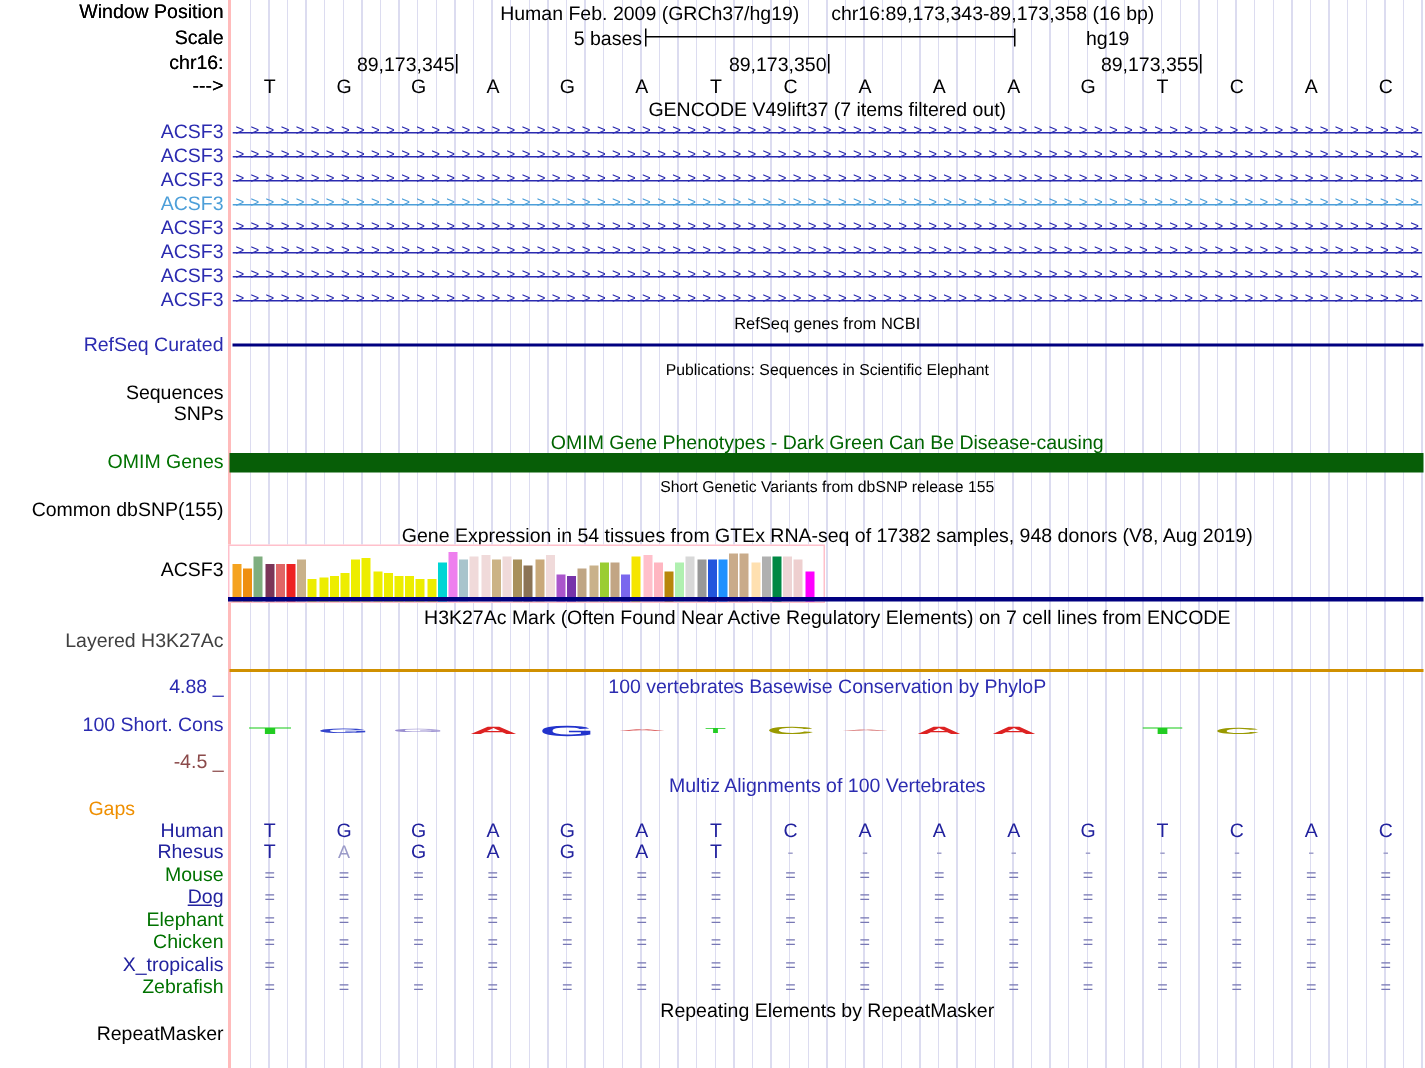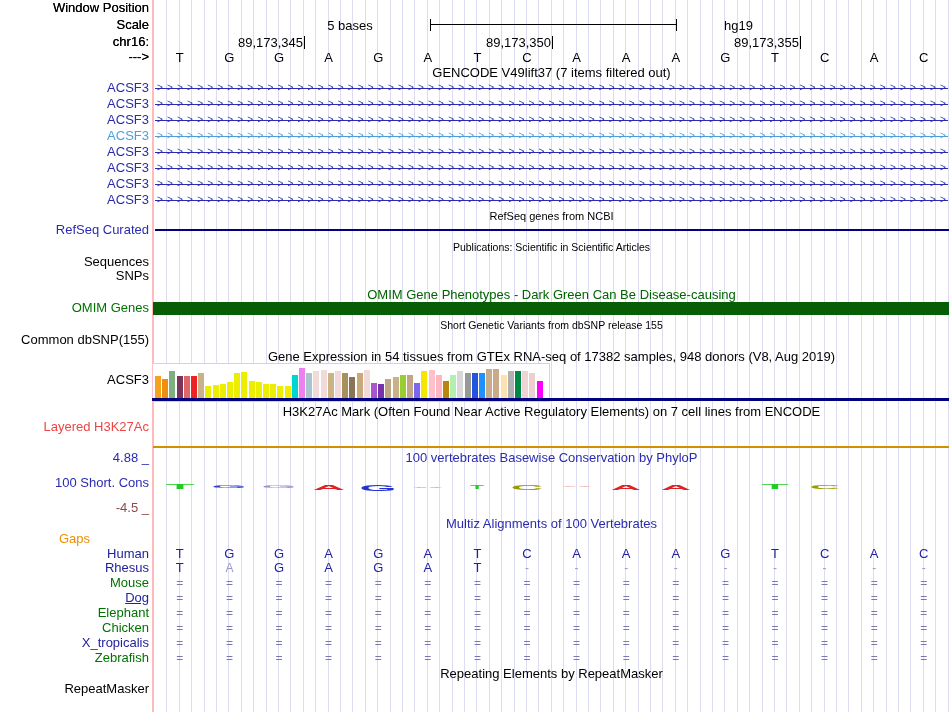--- a/index.html
+++ b/index.html
@@ -29,23 +29,28 @@
 </style>
 </head>
 <body>
 
 <div id="browser">
 
   <div class="grid-bg"></div>
   <div class="pink-guide"></div>
 
   <div class="left-label" style="top:1px;">Window Position</div>
+  <div class="abs" style="top:1px;left:155px;width:793px;text-align:center;white-space:nowrap;">
+    <span>Human Feb. 2009 (GRCh37/hg19)</span>
+    <span style="display:inline-block;width:14px;"></span>
+    <span>chr16:89,173,343-89,173,358 (16 bp)</span>
+  </div>
 
   <div class="left-label" style="top:18px;">Scale</div>
-  <div class="ruler-text" style="top:18px;left:288px;width:124px;text-align:center;">5 bases</div>
+  <div class="ruler-text" style="top:18px;left:304px;width:124px;text-align:right;">5 bases</div>
   <div class="hline" id="ruler-line" style="top: 24px; height: 1px; background: rgb(0, 0, 0); left: 430px; width: 246px;"></div>
   <div class="tick" id="ruler-tick-l" style="top: 19px; height: 12px; left: 430px;"></div>
   <div class="tick" id="ruler-tick-r" style="top: 19px; height: 12px; left: 676px;"></div>
   <div class="ruler-text" style="top:18px;left:683px;padding-left:41px;">hg19</div>
 
   <div class="left-label" style="top:35px;">chr16:</div>
   <div id="coords">
       <div class="coord-num" style="top: 35px; left: 213px; width: 90px;">89,173,345</div>
       <div class="tick" style="top: 36px; left: 304px; height: 13px;"></div>
       <div class="coord-num" style="top: 35px; left: 461px; width: 90px;">89,173,350</div>
@@ -70,42 +75,42 @@
       <div class="base-letter" style="top: 50px; left: 705.4px;">G</div>
       <div class="base-letter" style="top: 50px; left: 755px;">T</div>
       <div class="base-letter" style="top: 50px; left: 804.6px;">C</div>
       <div class="base-letter" style="top: 50px; left: 854.2px;">A</div>
       <div class="base-letter" style="top: 50px; left: 903.8px;">C</div>
     </div>
 
   <div id="titles">
       <div class="center-title" style="top: 66px; color: rgb(0, 0, 0); font-size: 13px;">GENCODE V49lift37 (7 items filtered out)</div>
       <div class="center-title" style="top: 209px; color: rgb(0, 0, 0); font-size: 11px;">RefSeq genes from NCBI</div>
-      <div class="center-title" style="top: 240px; color: rgb(0, 0, 0); font-size: 10.5px;">Publications: Scientific in Scientific Articles</div>
+      <div class="center-title" style="top: 240px; color: rgb(0, 0, 0); font-size: 10.5px;">Publications: Sequences in Scientific Elephant</div>
       <div class="center-title" style="top: 288px; color: rgb(0, 100, 0); font-size: 13px;">OMIM Gene Phenotypes - Dark Green Can Be Disease-causing</div>
       <div class="center-title" style="top: 318px; color: rgb(0, 0, 0); font-size: 10.5px;">Short Genetic Variants from dbSNP release 155</div>
       <div class="center-title" style="top: 350px; color: rgb(0, 0, 0); font-size: 13px;">Gene Expression in 54 tissues from GTEx RNA-seq of 17382 samples, 948 donors (V8, Aug 2019)</div>
       <div class="center-title" style="top: 405px; color: rgb(0, 0, 0); font-size: 13px;">H3K27Ac Mark (Often Found Near Active Regulatory Elements) on 7 cell lines from ENCODE</div>
       <div class="center-title" style="top: 451px; color: rgb(43, 43, 176); font-size: 13px;">100 vertebrates Basewise Conservation by PhyloP</div>
       <div class="center-title" style="top: 517px; color: rgb(43, 43, 176); font-size: 13px;">Multiz Alignments of 100 Vertebrates</div>
       <div class="center-title" style="top: 667px; color: rgb(0, 0, 0); font-size: 13px;">Repeating Elements by RepeatMasker</div>
     </div>
 
   <div id="labels">
       <div class="left-label" style="top: 1px; color: rgb(0, 0, 0);">Window Position</div>
       <div class="left-label" style="top: 18px; color: rgb(0, 0, 0);">Scale</div>
       <div class="left-label" style="top: 35px; color: rgb(0, 0, 0);">chr16:</div>
       <div class="left-label" style="top: 50px; color: rgb(0, 0, 0);">---&gt;</div>
       <div class="left-label" style="top: 223px; color: rgb(43, 43, 176);">RefSeq Curated</div>
       <div class="left-label" style="top: 255px; color: rgb(0, 0, 0);">Sequences</div>
       <div class="left-label" style="top: 269px; color: rgb(0, 0, 0);">SNPs</div>
       <div class="left-label" style="top: 301px; color: rgb(0, 114, 0);">OMIM Genes</div>
       <div class="left-label" style="top: 333px; color: rgb(0, 0, 0);">Common dbSNP(155)</div>
       <div class="left-label" style="top: 373px; color: rgb(0, 0, 0);">ACSF3</div>
-      <div class="left-label" style="top: 420px; color: #ef4444;">Layered H3K27Ac</div>
+      <div class="left-label" style="top: 420px; color: #404040;">Layered H3K27Ac</div>
       <div class="left-label" style="top: 451px; color: rgb(43, 43, 176);">4.88 _</div>
       <div class="left-label" style="top: 476px; color: rgb(43, 43, 176);">100 Short. Cons</div>
       <div class="left-label" style="top: 501px; color: rgb(139, 74, 74);">-4.5 _</div>
       <div class="left-label" style="top: 682px; color: rgb(0, 0, 0);">RepeatMasker</div>
     </div>
 
   <div id="gencode">
       <div class="left-label" style="top: 81px; color: rgb(43, 43, 176);">ACSF3</div>
       <div class="gencode-row" style="top: 81px;">
         <div class="gencode-line" style="background: rgb(43, 43, 176);"></div>

